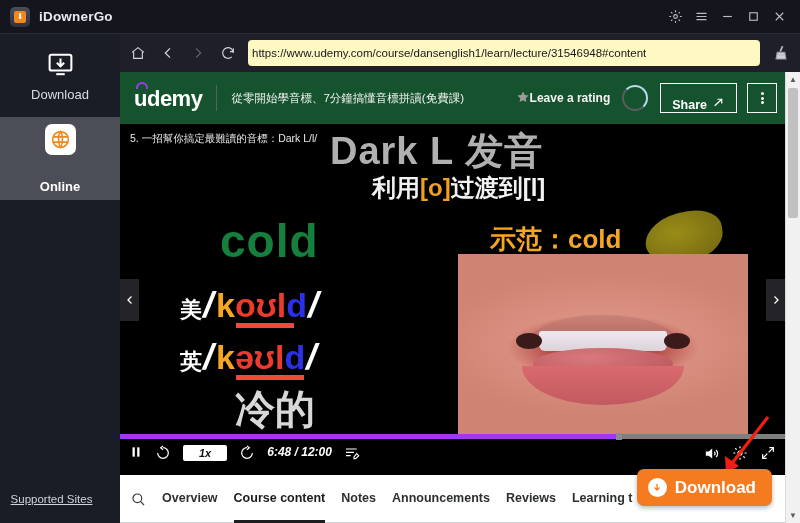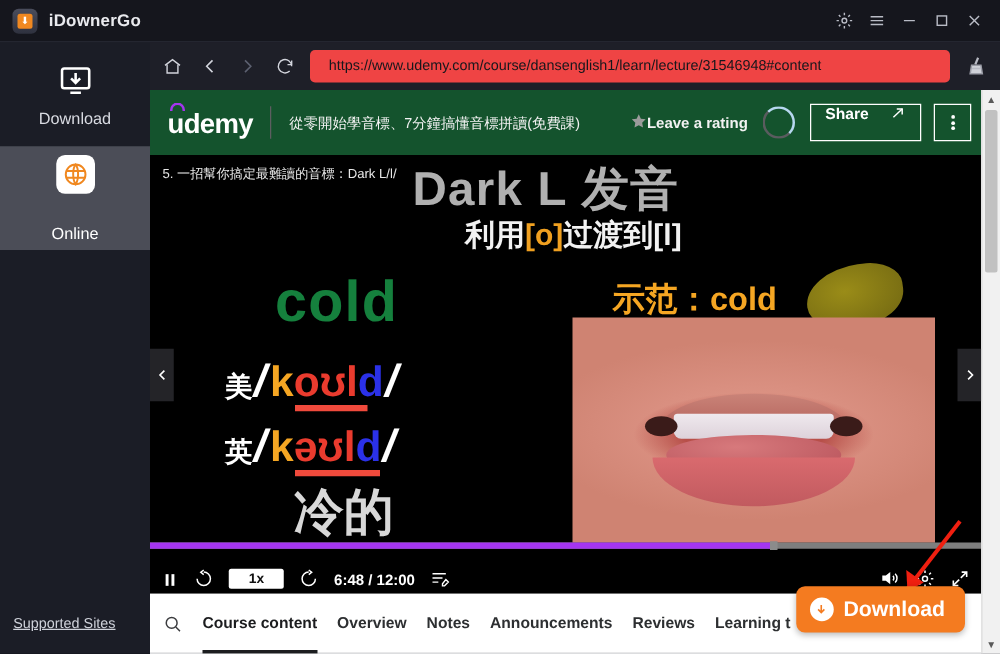--- a/index.html
+++ b/index.html
@@ -61,21 +61,21 @@
   .side-item {
     height: 83px;
     display: flex; flex-direction: column;
     align-items: center; justify-content: center;
     gap: 7px;
     color: #d9dbe2; font-size: 13px;
     cursor: default;
   }
   .side-item.active {
     background: #4b4d57;
-    color: #ffffff; font-weight: normal; gap: 24px;
+    color: #ffffff; font-weight: bold; gap: 24px;
   }
   .side-ico {
     width: 31px; height: 31px;
     display: flex; align-items: center; justify-content: center;
   }
   .side-ico svg { display:block; }
   .side-ico.boxed {
     background: #ffffff; border-radius: 7px;
   }
   .sidebar-bottom {
@@ -104,24 +104,24 @@
   .nav-btn {
     width: 28px; height: 28px;
     display: flex; align-items: center; justify-content: center;
     color: #d2d4dc; cursor: default;
   }
   .nav-btn.dim { color: #5c6070; }
   .urlbar {
     flex: 1;
     height: 26px;
     margin: 0 6px 0 4px;
-    background: #ef4444;
+    background: #fef9c3;
     border-radius: 4px;
     display: flex; align-items: center;
-    padding: 0 15px;
+    padding: 0 4px;
     overflow: hidden;
   }
   .urlbar span {
     color: #16171c; font-size: 11.5px;
     white-space: nowrap; overflow: hidden; text-overflow: ellipsis;
   }
   .broom { width: 26px; height: 26px; display:flex; align-items:center; justify-content:center; }
 
   
   .web {
@@ -177,21 +177,21 @@
     width: 26px; height: 26px; border-radius: 50%;
     border: 2.4px solid #5a5c5f;
     border-top-color: #b7d8f0;
     border-right-color: #b7d8f0;
     margin: 0 2px;
   }
   .share-btn {
     height: 30px; padding: 0 11px;
     border: 1px solid #fff; color: #fff;
     font-size: 12.5px; font-weight: bold;
-    display: flex; align-items: flex-start; gap: 17px;
+    display: flex; align-items: flex-end; gap: 5px;
     cursor: default; white-space: nowrap;
   }
   .dots-btn {
     width: 30px; height: 30px;
     border: 1px solid #fff;
     display: flex; align-items: center; justify-content: center;
     cursor: default;
   }
   .dots-btn i {
     display:block; width: 3px; height: 3px; border-radius: 50%;
@@ -322,23 +322,24 @@
     position: relative;
     height: 5px; margin: 0 0 6px 0;
     background: rgba(230,230,230,.55);
   }
   .progress .played { position:absolute; left:0; top:0; bottom:0; background: #a435f0; }
   .progress .handle {
     position: absolute; top: -1px; width: 6px; height: 7px;
     background: #8b8b8b;
   }
   .ctrl-row {
-    display: flex; align-items: flex-end;
+    display: flex; align-items: flex-start;
     padding: 0 9px; gap: 12px;
     height: 26px;
+    font-style: italic;
   }
   .cbtn { color: #fff; display:flex; align-items:center; cursor: default; }
   .speed {
     background: #fff; color: #111;
     font-size: 11px; font-weight: bold;
     padding: 2px 16px; border-radius: 2px;
     cursor: default;
   }
   .time { color: #fff; font-size: 12px; font-weight: bold; white-space: nowrap; }
   .ctrl-spacer { flex: 1; }
@@ -654,22 +655,22 @@
             </div>
           </div>
 
           <div class="tabbar">
             <div class="search-ico">
               <svg width="16" height="16" viewBox="0 0 24 24" fill="none" stroke="currentColor" stroke-width="1.8">
                 <circle cx="11" cy="11" r="6.5"></circle>
                   <path d="M16 16l5 5"></path>
               </svg>
             </div>
+            <div class="tab">Overview</div>
             <div class="tab active">Course content</div>
-            <div class="tab">Overview</div>
             <div class="tab">Notes</div>
             <div class="tab">Announcements</div>
             <div class="tab">Reviews</div>
             <div class="tab">Learning t</div>
           </div>
         </div>
 
         <div class="pscroll">
           <div class="arw">▲</div>
           <div class="thumb"></div>

